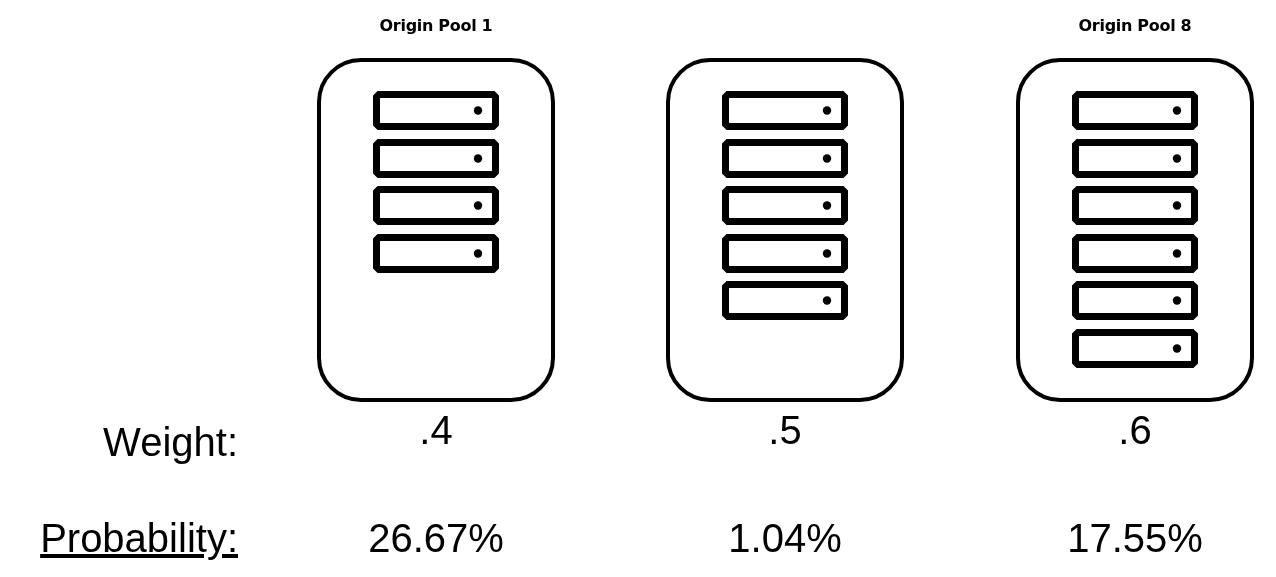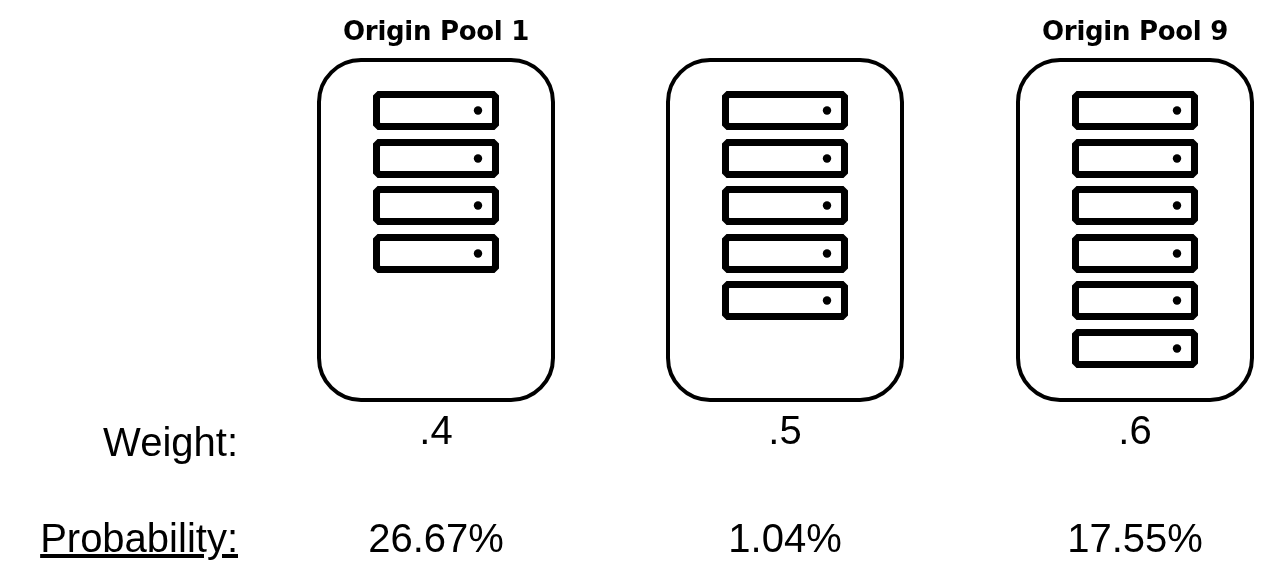--- a/index.html
+++ b/index.html
@@ -1,20 +1,20 @@
 <!DOCTYPE html>
 <html><head>
 <meta charset="utf-8">
 <style>
   html, body { margin: 0; padding: 0; background: #ffffff; }
   body { width: 1276px; height: 577px; position: relative; overflow: hidden;
          font-family: "Liberation Sans", sans-serif; color: #000; }
   .pool { position: absolute; top: 0; width: 238px; height: 410px; }
   .pool-title { position: absolute; top: 16px; left: 0; width: 100%; text-align: center;
-                font-family: "DejaVu Sans", sans-serif; font-weight: bold; font-size: 26px;
+                font-family: "DejaVu Sans", sans-serif; font-weight: bold; font-size: 16px;
                 letter-spacing: -0.3px; }
   .pool-box { position: absolute; top: 58px; left: 0; width: 238px; height: 344px;
               box-sizing: border-box; border: 4px solid #000; border-radius: 44px; background: #fff; }
   .servers { position: absolute; top: 29px; left: 52px; width: 126px; }
   .server { position: relative; width: 126px; height: 39px; margin-bottom: 8.6px; }
   .server svg { display: block; }
   .row-label { position: absolute; right: 1038px; font-size: 40px; white-space: nowrap; text-align: right; }
   .val { position: absolute; width: 238px; text-align: center; font-size: 40px; }
 </style>
 </head>
@@ -83,21 +83,21 @@
           <svg width="126" height="39" viewBox="0 0 126 39">
             <path d="M6 3.5 H120 L122.5 6 V33 L120 35.5 H6 L3.5 33 V6 Z" fill="#fff" stroke="#000" stroke-width="7" stroke-linejoin="miter"></path>
             <circle cx="105" cy="19.5" r="4.2" fill="#000"></circle>
           </svg>
         </div>
       </div>
   </div>
 </div>
 
 <div class="pool" style="left:1016px;">
-  <div class="pool-title">Origin Pool 9</div>
+  <div class="pool-title">Origin Pool 8</div>
   <div class="pool-box">
     <div class="servers">
         <div class="server">
           <svg width="126" height="39" viewBox="0 0 126 39">
             <path d="M6 3.5 H120 L122.5 6 V33 L120 35.5 H6 L3.5 33 V6 Z" fill="#fff" stroke="#000" stroke-width="7" stroke-linejoin="miter"></path>
             <circle cx="105" cy="19.5" r="4.2" fill="#000"></circle>
           </svg>
         </div>
         <div class="server">
           <svg width="126" height="39" viewBox="0 0 126 39">

